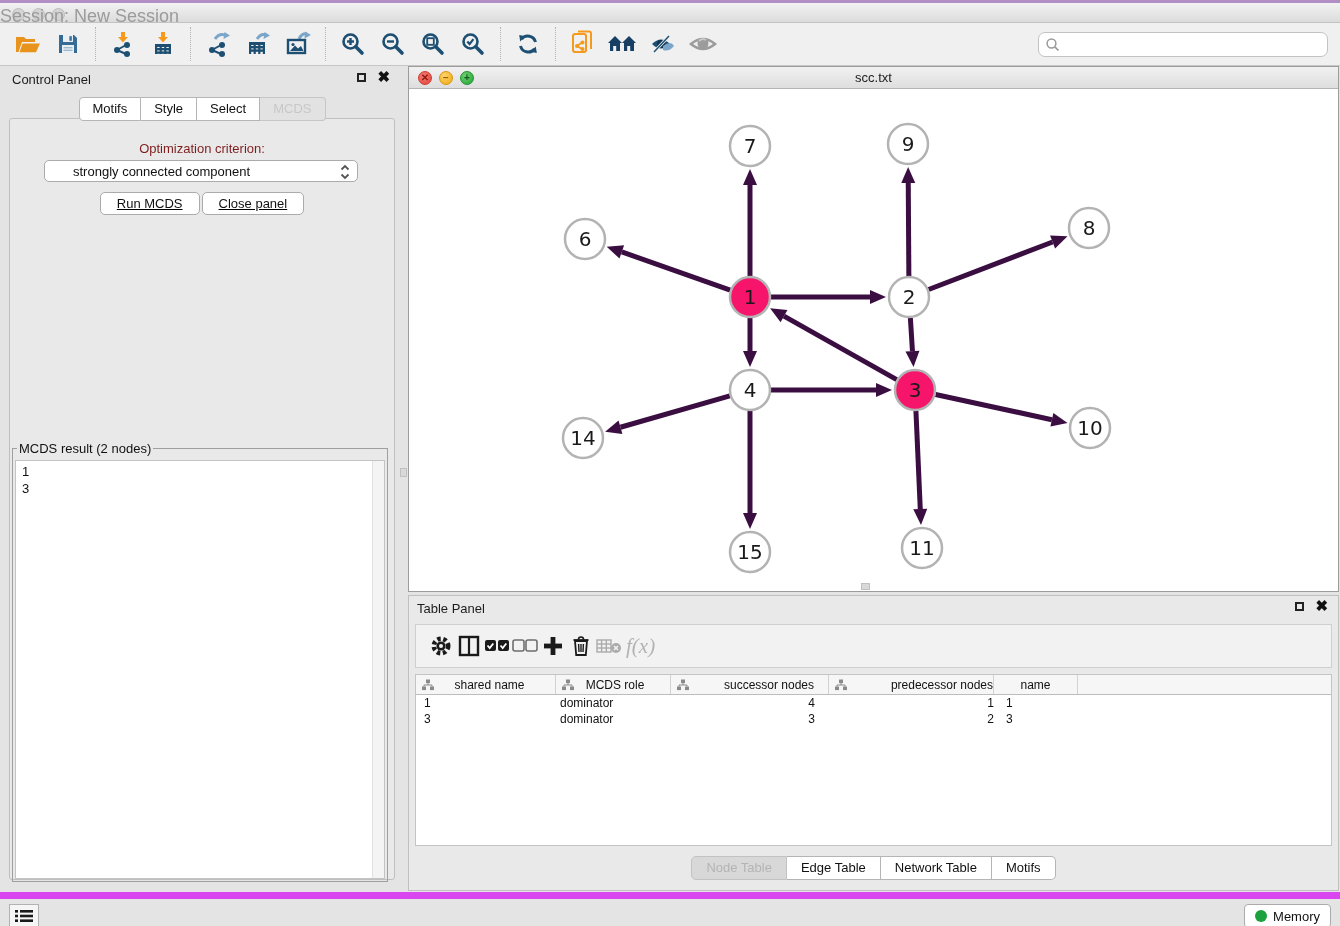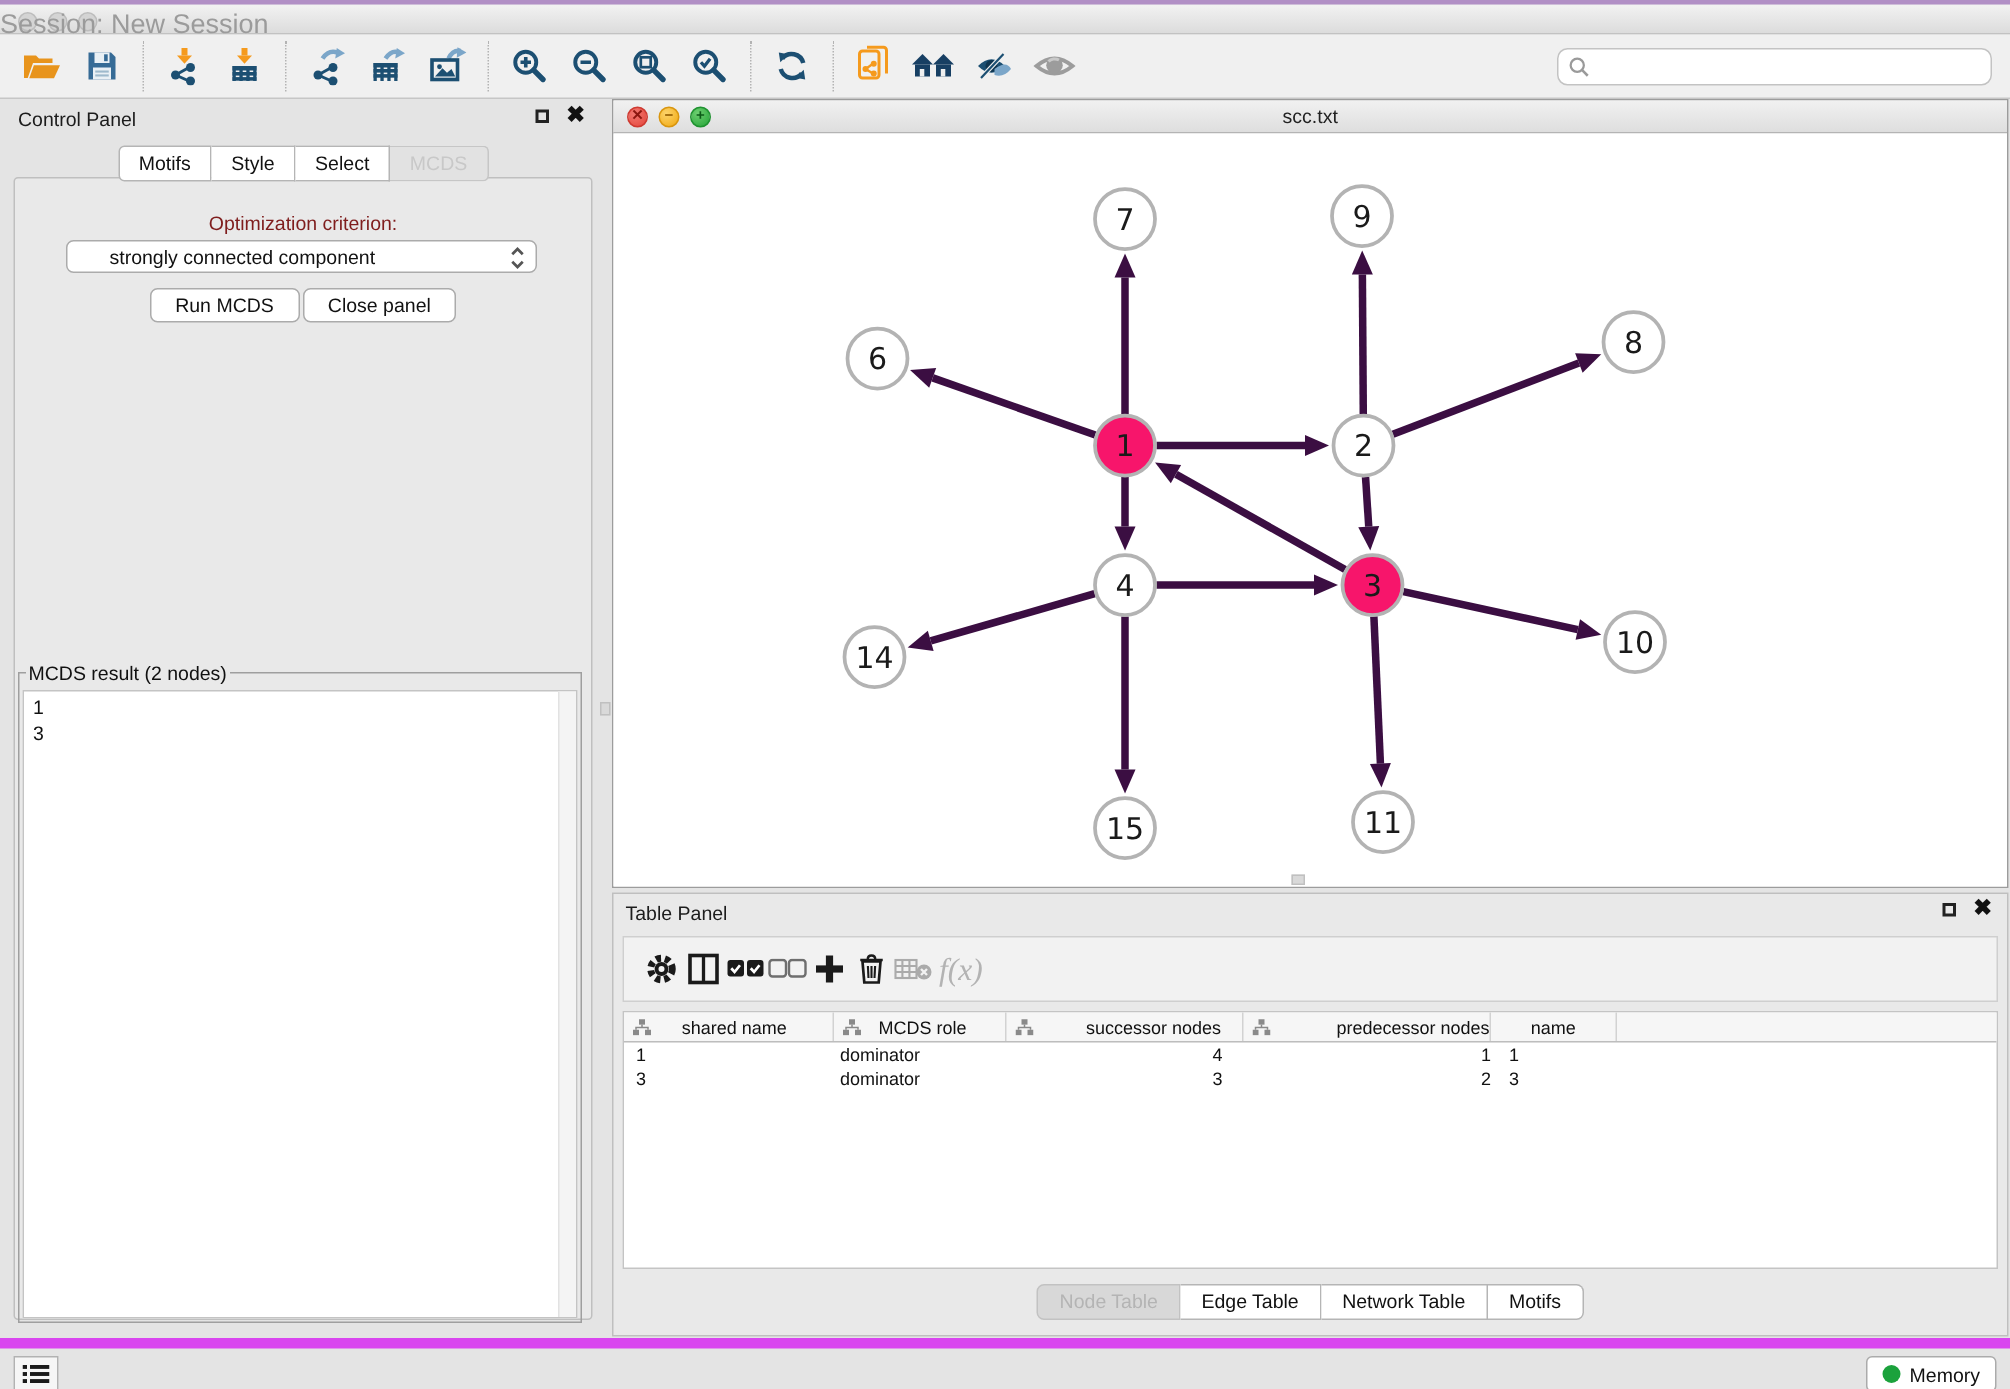--- a/index.html
+++ b/index.html
@@ -49,21 +49,21 @@
   .cp-tab:last-child { border-radius:0 4px 4px 0; }
   .cp-tab.active { background:#e2e2e2; color:#c8c8c8; border-color:#c6c6c6; }
   .opt-label { position:absolute; left:0; right:0; top:74px; text-align:center; font-size:13px; color:#7f1d1d; }
   .dropdown {
     position:absolute; left:40px; top:93px; width:314px; height:22px;
     background:#fff; border:1px solid #ababab; border-radius:5px;
     font-size:13px; color:#111; display:flex; align-items:center; padding-left:28px;
   }
   .dd-stepper { position:absolute; right:7px; top:2px; width:10px; height:18px; }
   .dd-stepper svg { display:block; }
-  .btn-row { position:absolute; left:0; right:0; top:125px; display:flex; justify-content:center; gap:2px; }
+  .btn-row { position:absolute; left:0; right:0; top:125px; display:flex; justify-content:center; gap:2px;text-decoration:underline; }
   .mac-btn {
     background:#fff; border:1px solid #ababab; border-radius:5px; height:23px;
     font-size:13px; color:#111; padding:0 16px; font-family:"Liberation Sans",sans-serif;
   }
   .result-fieldset {
     position:absolute; left:8px; right:12px; top:374px; bottom:8px;
     border:1px solid #9f9f9f; margin:0; padding:2px;
   }
   .result-fieldset legend { font-size:13px; color:#111; padding:0 2px; margin-left:2px; }
   .result-area { position:absolute; left:2px; right:2px; top:4px; bottom:2px; background:#fff; border:1px solid #c4c4c4; font-size:13px; color:#111; padding:2px 0 0 6px; line-height:17px; }

